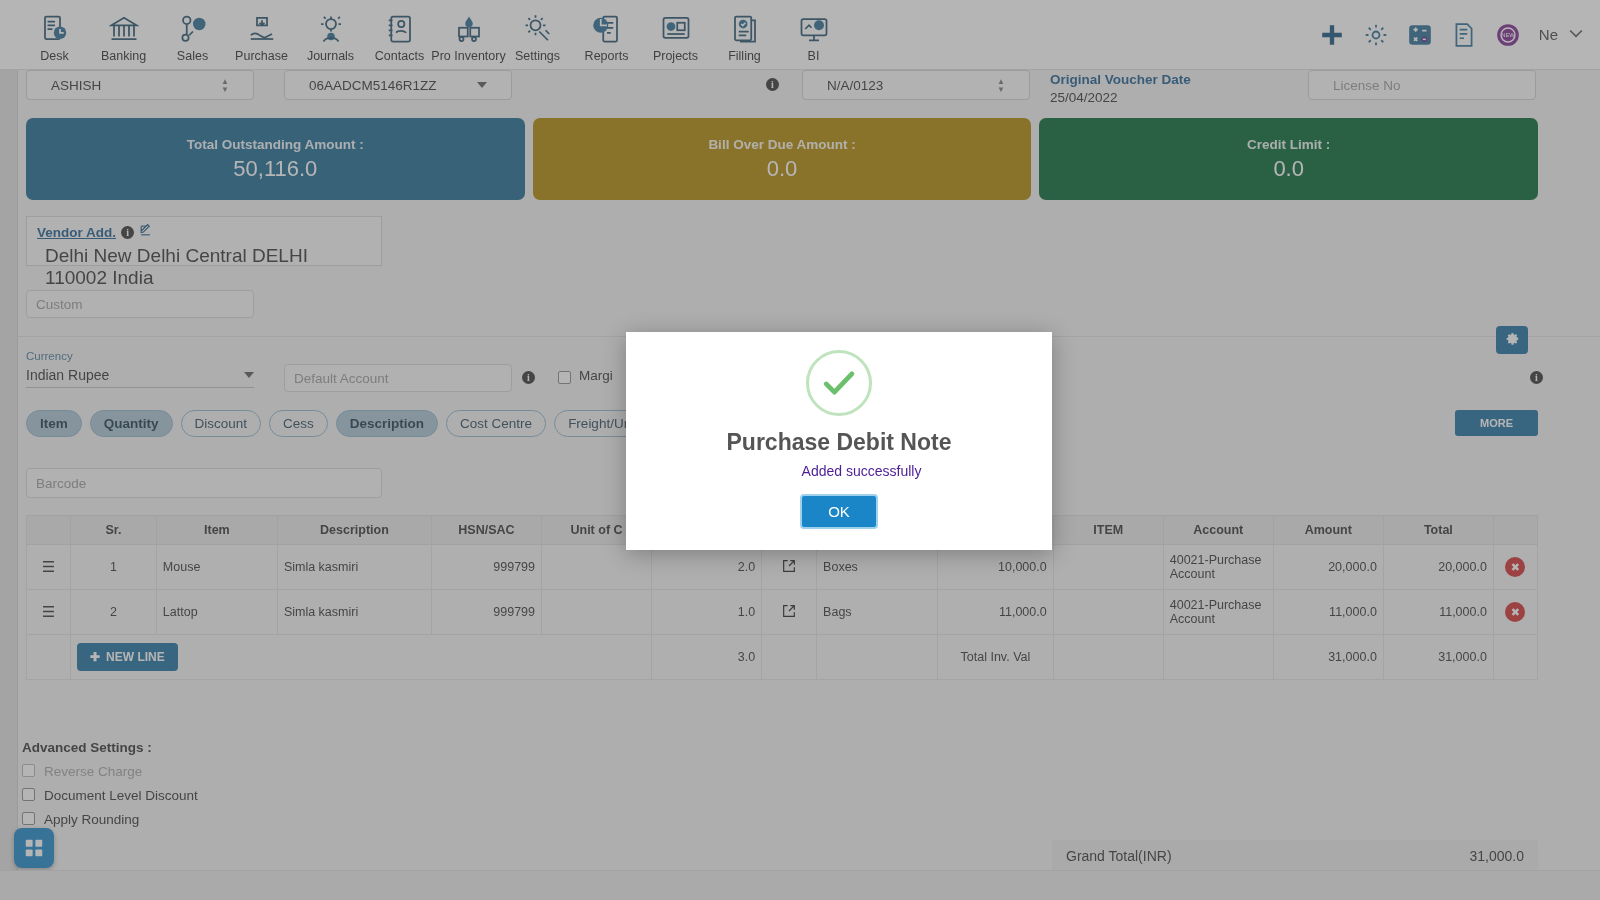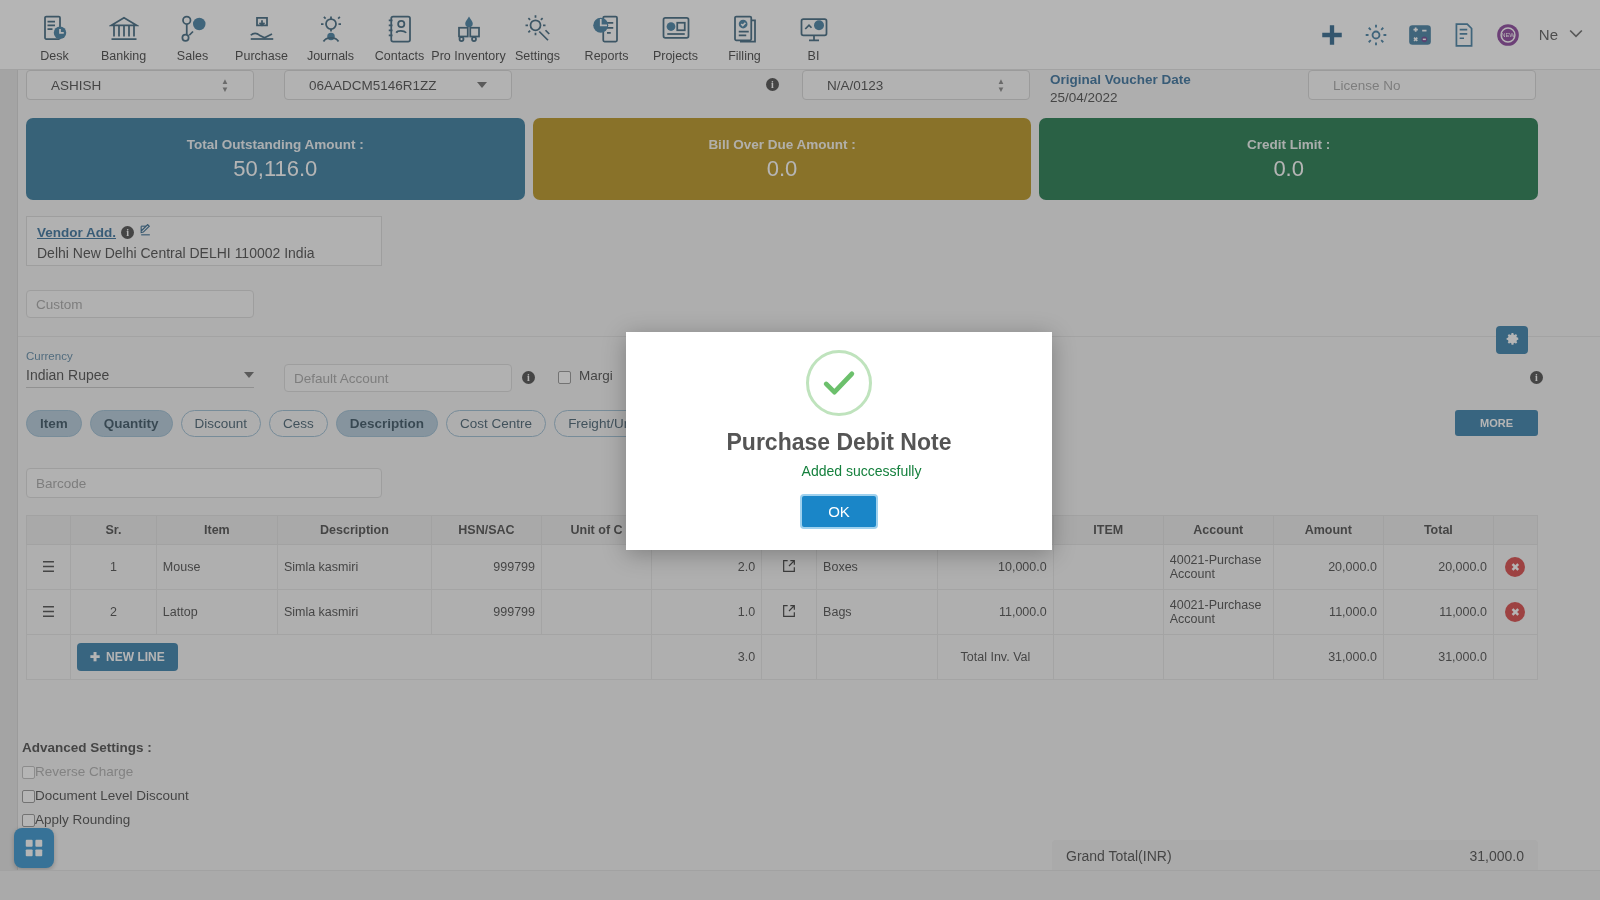--- a/index.html
+++ b/index.html
@@ -88,21 +88,21 @@
   .card .cv { font-size: 22px; margin-top: 4px; font-weight: 400; }
 
   
   .vendorbox {
     position: absolute; left: 26px; top: 146px; width: 356px; height: 50px;
     border: 1px solid #d6d6d6; border-radius: 0; background: #f7f7f7;
     padding: 6px 10px;
   }
   .vendorbox .vh { display: flex; align-items: center; gap: 5px; }
   .vendorbox .vl { font-size: 13.5px; font-weight: bold; color: #1d5d8f; text-decoration: underline; cursor:pointer;}
-  .vendorbox .va { font-size: 14px; color: #333; margin-top: 4px; }
+  .vendorbox .va { font-size: 19px; color: #333; margin-top: 4px; margin-left: 8px; }
 
   .customfld {
     position: absolute; left: 26px; top: 220px; width: 228px; height: 28px;
     border: 1px solid #d6d6d6; border-radius: 4px; background: #f7f7f7;
     display:flex; align-items:center; padding: 0 9px; font-size: 13.5px; color: #9a9a9a;
   }
 
   
   .hdivider { position:absolute; left: 18px; top: 266px; width: 1582px; height: 1px; background: #dedede; }
   .gearbtn {
@@ -167,21 +167,21 @@
   .totrow td { background: #ececec; font-weight: normal; }
   .newline {
     display:inline-flex; align-items:center; gap:6px;
     background: #1d6d9e; color:#fff; font-size:12px; font-weight:bold;
     padding: 7px 13px; border-radius: 4px; cursor:pointer; white-space:nowrap;
   }
 
   
   .adv { position: absolute; left: 22px; top: 670px; }
   .adv .ah { font-size: 13.5px; font-weight: bold; color:#333; }
-  .adv .arow { display:flex; align-items:flex-end; margin-top: 9px; }
+  .adv .arow { display:flex; align-items:flex-start; gap:9px; margin-top: 9px; }
   .adv .arow span { font-size: 13.5px; color:#333; }
   .adv .arow.dim span { color: #a3a3a3; }
 
   .grandtotal {
     position: absolute; left: 1052px; top: 770px; width: 486px; height: 32px;
     background: #ebebeb; border-radius: 4px; display:flex; align-items:center;
     padding: 0 14px; justify-content: space-between; font-size: 14px; color:#333;
   }
   .actions { position: absolute; left: 1330px; top: 820px; display:flex; align-items:center; gap: 10px; }
   .approve {
@@ -207,21 +207,21 @@
   #modal {
     position: absolute; left: 626px; top: 332px; width: 426px; height: 218px;
     background: #fff; z-index: 1000; display:flex; flex-direction:column;
     align-items:center; box-shadow: 0 4px 22px rgba(0,0,0,.28);
   }
   #modal .checkcircle {
     width: 66px; height: 66px; border-radius: 50%; border: 3px solid #bfe3bd;
     margin-top: 18px; display:flex; align-items:center; justify-content:center;
   }
   #modal .mtitle { font-size: 23px; color: #555; font-weight: bold; margin-top: 13px; }
-  #modal .msub { font-size: 14px; color: #15803d; margin-top: 7px; margin-left: 45px; }
+  #modal .msub { font-size: 14px; color: #4c1d95; margin-top: 7px; margin-left: 45px; }
   #modal .okbtn {
     margin-top: 15px; background: #1a86c8; color:#fff; font-size: 15px;
     padding: 7px 26px; border-radius: 4px; border: 2px solid #9fd1ee; cursor:pointer;
   }
 </style>
 </head>
 <body>
 
 <div id="app">
 

